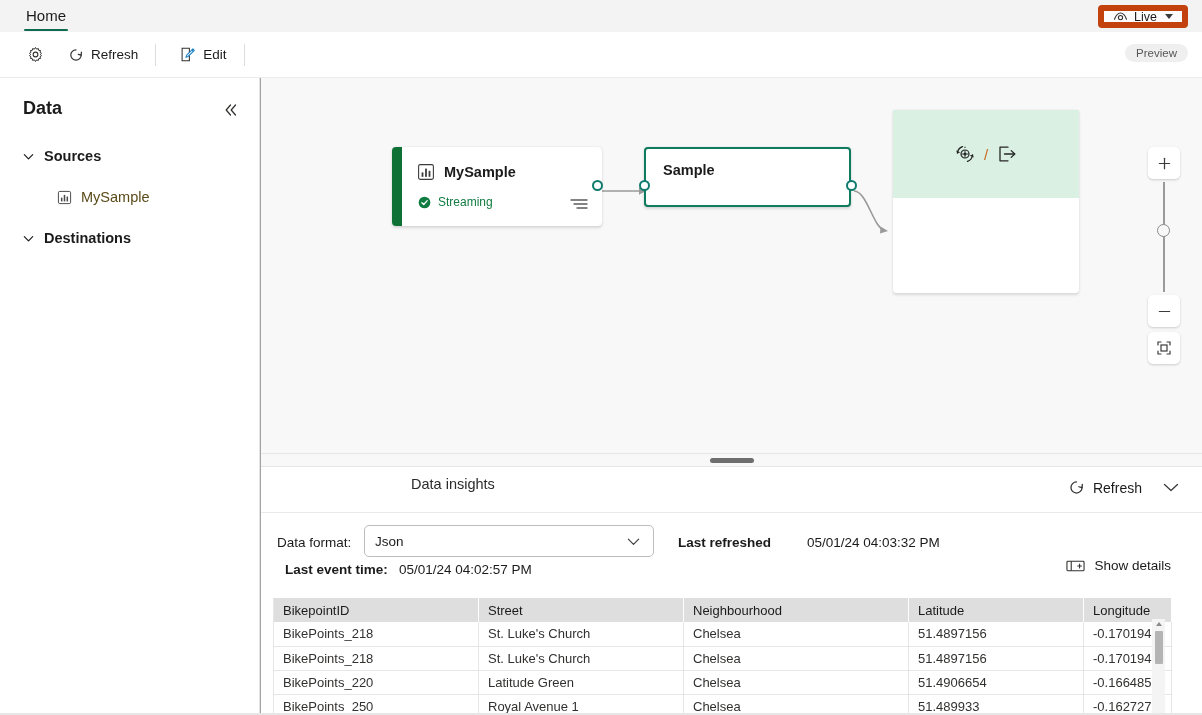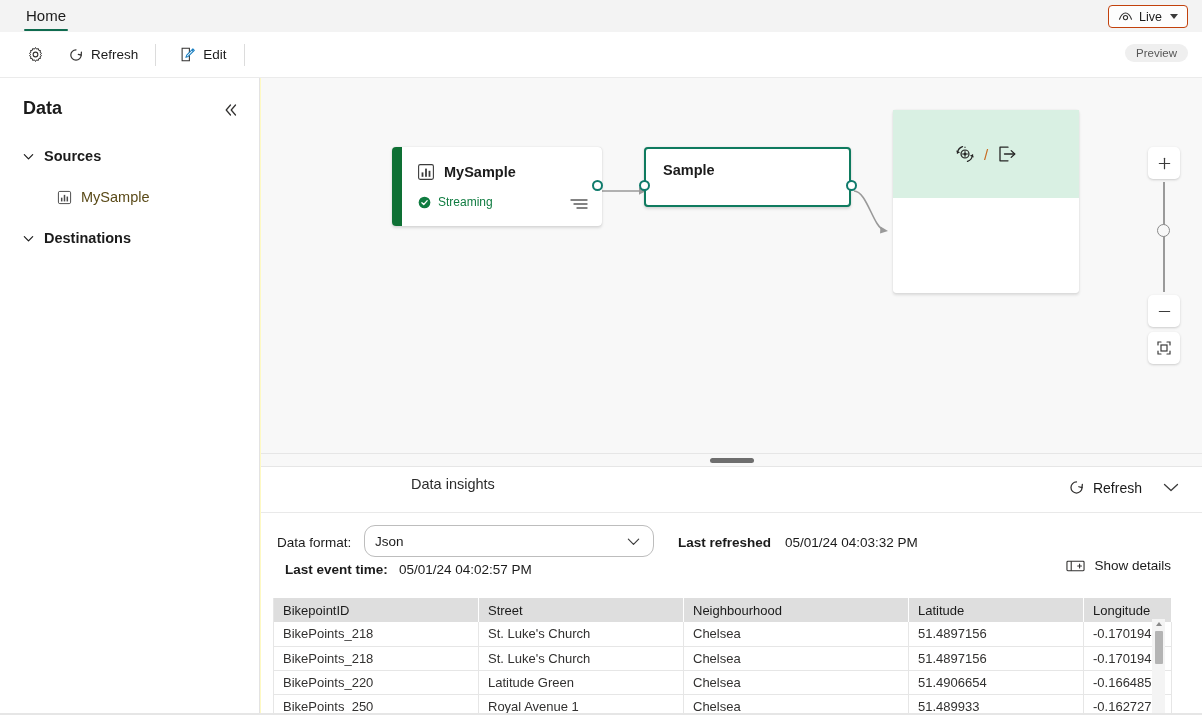--- a/index.html
+++ b/index.html
@@ -3,41 +3,41 @@
 <meta charset="utf-8">
 <style>
   * { box-sizing: border-box; }
   html, body {
     margin: 0; padding: 0;
     width: 1202px; height: 715px;
     background: #ffffff;
     font-family: "Liberation Sans", sans-serif;
     overflow: hidden;
   }
-  .app { position: relative; width: 1202px; height: 715px; background: #fef9c3; }
+  .app { position: relative; width: 1202px; height: 715px; background: #a3a3a3; }
 
   
   .titlebar {
     position: absolute; left: 0; top: 0; width: 1202px; height: 32px;
     background: #f3f3f3;
   }
   .home-tab {
     position: absolute; left: 18px; top: 0px; height: 32px;
     display: flex; align-items: center; padding: 0 8px;
     font-size: 15px; color: #1b1b1b;
   }
   .home-tab .tabtext { position: relative; top: -1px; }
   .home-tab .underline {
     position: absolute; left: 6px; right: 6px; bottom: 1px; height: 2.5px;
     background: #0f6b4f; border-radius: 2px;
   }
   .live-chip {
     position: absolute; right: 14px; top: 5px; height: 23px;
     display: flex; align-items: center; gap: 6px;
-    padding: 0 9px; background: #fdfdfd; border: 1px solid #c2410c;
+    padding: 0 9px; background: #fdfdfd; border: 6px solid #c2410c;
     border-radius: 4px; font-size: 12.5px; color: #1b1b1b;
   }
   .live-chip .caret {
     width: 0; height: 0; border-left: 4.5px solid transparent;
     border-right: 4.5px solid transparent; border-top: 5px solid #3b3b3b;
     margin-left: 2px;
   }
 
   
   .cmdbar {
@@ -211,38 +211,38 @@
     font-size: 14px; color: #1b1b1b;
   }
   .chev-collapse { position: absolute; right: 22px; top: 14px; color: #3b3b3b; }
 
   .meta { position: absolute; left: 0; top: 46px; width: 941px; height: 76px; }
   .lbl-dataformat {
     position: absolute; left: 16px; top: 22px; font-size: 13.5px; color: #1b1b1b;
   }
   .select-box {
     position: absolute; left: 103px; top: 12px; width: 290px; height: 32px;
-    border: 1px solid #bdbdbd; border-radius: 11px; background: #fff;
+    border: 1px solid #bdbdbd; border-radius: 5px; background: #fff;
     display: flex; align-items: center; padding: 0 10px;
     font-size: 13.5px; color: #1b1b1b;
   }
   .select-box .chev { position: absolute; right: 12px; top: 9px; color: #3b3b3b; }
   .lbl-lastevent {
     position: absolute; left: 24px; top: 49px; font-size: 13.5px;
     font-weight: 600; color: #1b1b1b;
   }
   .val-lastevent {
     position: absolute; left: 138px; top: 49px; font-size: 13.5px; color: #1b1b1b;
   }
   .lbl-lastrefresh {
     position: absolute; left: 417px; top: 22px; font-size: 13.5px;
     font-weight: 600; color: #1b1b1b;
   }
   .val-lastrefresh {
-    position: absolute; left: 524px; top: 22px; font-size: 13.5px; color: #1b1b1b;
+    position: absolute; left: 546px; top: 22px; font-size: 13.5px; color: #1b1b1b;
   }
   .show-details {
     position: absolute; right: 31px; top: 45px;
     display: flex; align-items: center; gap: 9px;
     font-size: 13.5px; color: #1b1b1b;
   }
 
   
   .grid {
     position: absolute; left: 12px; top: 131px; width: 898px;

